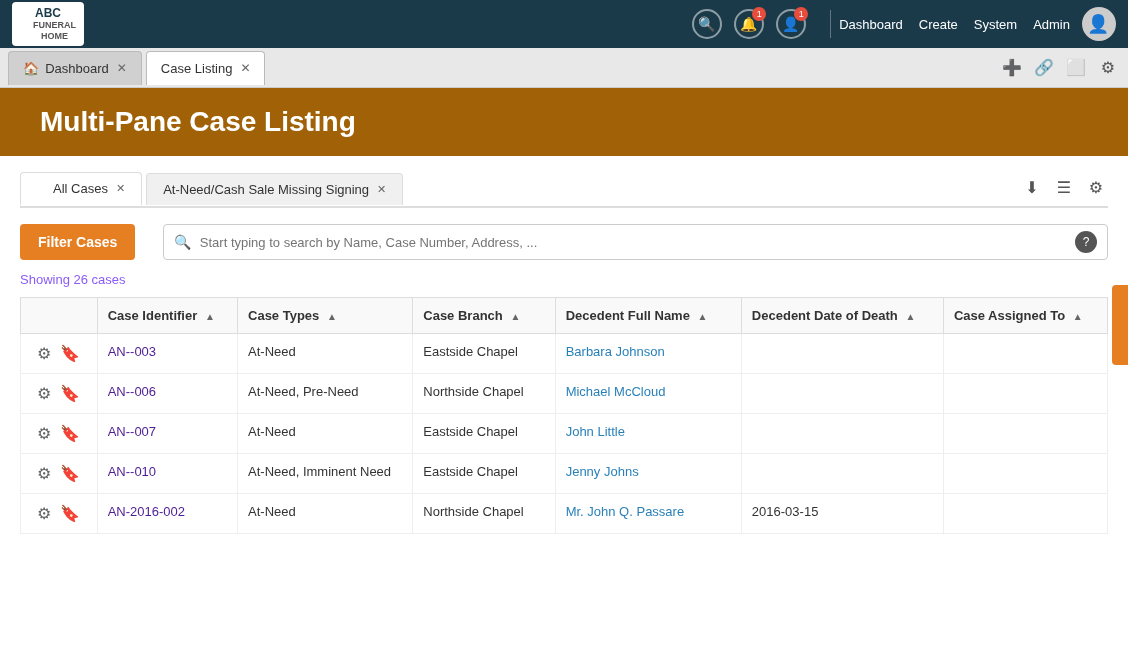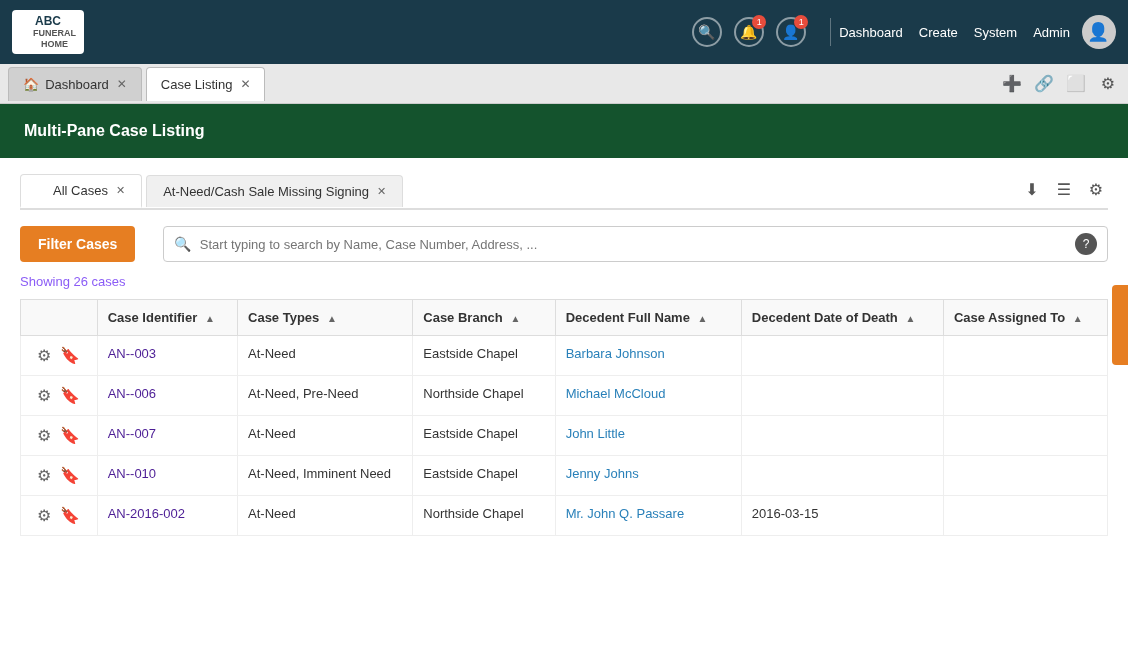--- a/index.html
+++ b/index.html
@@ -3,21 +3,21 @@
   <meta charset="utf-8">
   <style>
     * { box-sizing: border-box; margin: 0; padding: 0; }
     body { font-family: Arial, sans-serif; font-size: 13px; background: #f4f4f4; color: #333; width: 1128px; overflow-x: hidden; }
 
     
     .top-nav {
       background: #1a3a4a;
       display: flex;
       align-items: center;
-      height: 64px;
+      height: 48px;
       padding: 0 12px;
       color: #fff;
     }
     .top-nav .logo {
       background: #fff;
       border-radius: 4px;
       padding: 4px 8px;
       margin-right: 16px;
       font-weight: bold;
       color: #1a3a4a;
@@ -109,24 +109,24 @@
     .tabs-bar-actions .action-icon {
       width: 24px; height: 24px;
       display: flex; align-items: center; justify-content: center;
       cursor: pointer;
       color: #555;
       font-size: 16px;
     }
 
     
     .page-header {
-      background: #14532d;
+      background: #a16207;
       color: #fff;
-      padding: 18px 24px;
-      font-size: 16px;
+      padding: 18px 40px;
+      font-size: 28px;
       font-weight: 600;
     }
 
     
     .main-content {
       background: #fff;
       padding: 16px 20px;
       min-height: 500px;
     }
 

